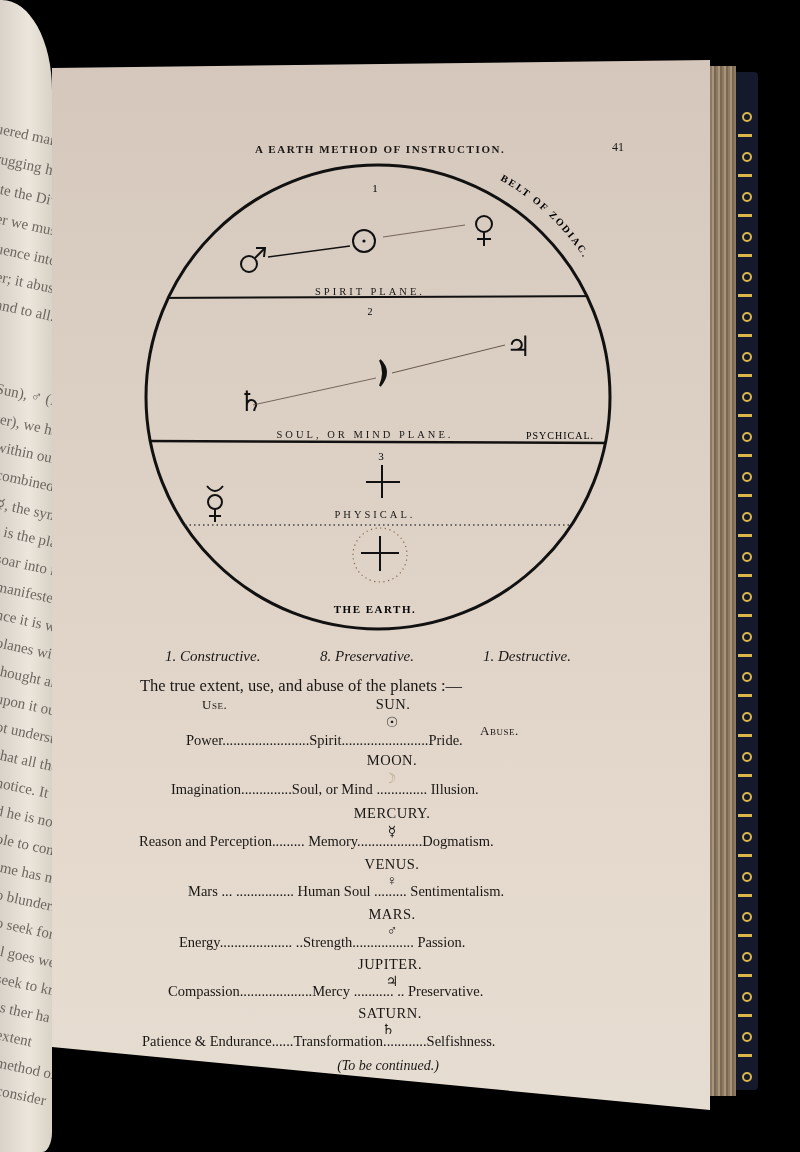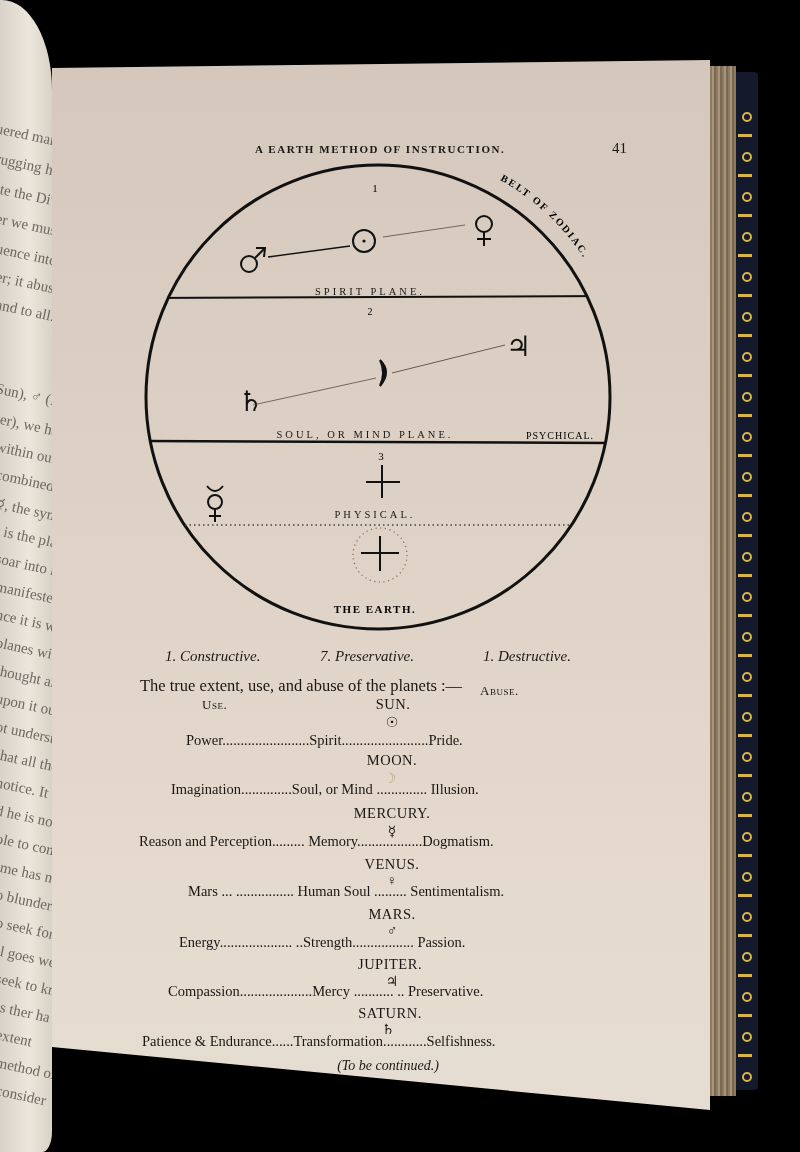--- a/index.html
+++ b/index.html
@@ -19,21 +19,21 @@
      background:repeating-linear-gradient(90deg,#8d7a63 0 2px,#a8957c 2px 4px,#7a6853 4px 6px); }
   .spine { position:absolute; left:736px; top:72px; width:22px; height:1018px;
      background:#14192b; border-radius:0 4px 4px 0; overflow:hidden; }
   .spine .dot { position:absolute; width:10px; height:10px; border-radius:50%;
      border:2px solid #d9b54a; box-sizing:border-box; }
   .spine .bar { position:absolute; height:3px; width:14px; background:#d9b54a; }
 
   .running-head { position:absolute; top:143px; left:0; width:800px; text-align:center;
      font-size:11px; letter-spacing:1.6px; font-weight:bold; padding-left:0; }
   .running-head span { position:absolute; left:255px; }
-  .page-number { position:absolute; top:140px; left:612px; font-size:15px; }
+  .page-number { position:absolute; top:140px; left:612px; font-size:12px; }
 
   svg.diagram { position:absolute; left:0; top:0; width:800px; height:1152px; }
 
   .captions { position:absolute; top:648px; left:165px; width:440px; font-style:italic; font-size:15px; }
   .captions span { position:absolute; white-space:nowrap; }
   .intro { position:absolute; top:676px; left:140px; font-size:16.5px; white-space:nowrap; }
   .hdr { position:absolute; font-size:13px; letter-spacing:.5px; font-variant:small-caps; }
   .planet-name { position:absolute; left:0; width:800px; text-align:center; font-size:14.5px; letter-spacing:.5px; }
   .planet-sym { position:absolute; left:0; width:800px; text-align:center; font-size:14px; }
   .row { position:absolute; white-space:nowrap; font-size:14.5px; }
@@ -199,28 +199,28 @@
   <g>
     <circle cx="380" cy="555" r="27" fill="none" stroke="#8a6a4e" stroke-width="1.2" stroke-dasharray="1.2 3.5"></circle>
     <line x1="380" y1="536" x2="380" y2="571" stroke="#111" stroke-width="2"></line>
     <line x1="361" y1="553" x2="399" y2="553" stroke="#111" stroke-width="2"></line>
   </g>
   <text x="375" y="613" font-size="11" letter-spacing="1.5" font-weight="bold" text-anchor="middle" font-family="Liberation Serif, serif">THE EARTH.</text>
 </svg>
 
 <div class="captions">
   <span style="left:0">1. Constructive.</span>
-  <span style="left:155px">7. Preservative.</span>
+  <span style="left:155px">8. Preservative.</span>
   <span style="left:318px">1. Destructive.</span>
 </div>
 
 <div class="intro">The true extent, use, and abuse of the planets :—</div>
 
 <div class="hdr" style="top:697px;left:202px">Use.</div>
-<div class="hdr" style="top:683px;left:480px">Abuse.</div>
+<div class="hdr" style="top:723px;left:480px">Abuse.</div>
 
 <div class="planet-name" style="top:696px;left:-7px">SUN.</div>
 <div class="planet-sym" style="top:714px;left:-8px">☉</div>
 <div class="row" style="top:732px;left:186px">Power........................Spirit........................Pride.</div>
 
 <div class="planet-name" style="top:752px;left:-8px">MOON.</div>
 <div class="planet-sym" style="top:770px;left:-10px;color:#b8a48a">☽</div>
 <div class="row" style="top:781px;left:171px">Imagination..............Soul, or Mind .............. Illusion.</div>
 
 <div class="planet-name" style="top:805px;left:-8px">MERCURY.</div>

